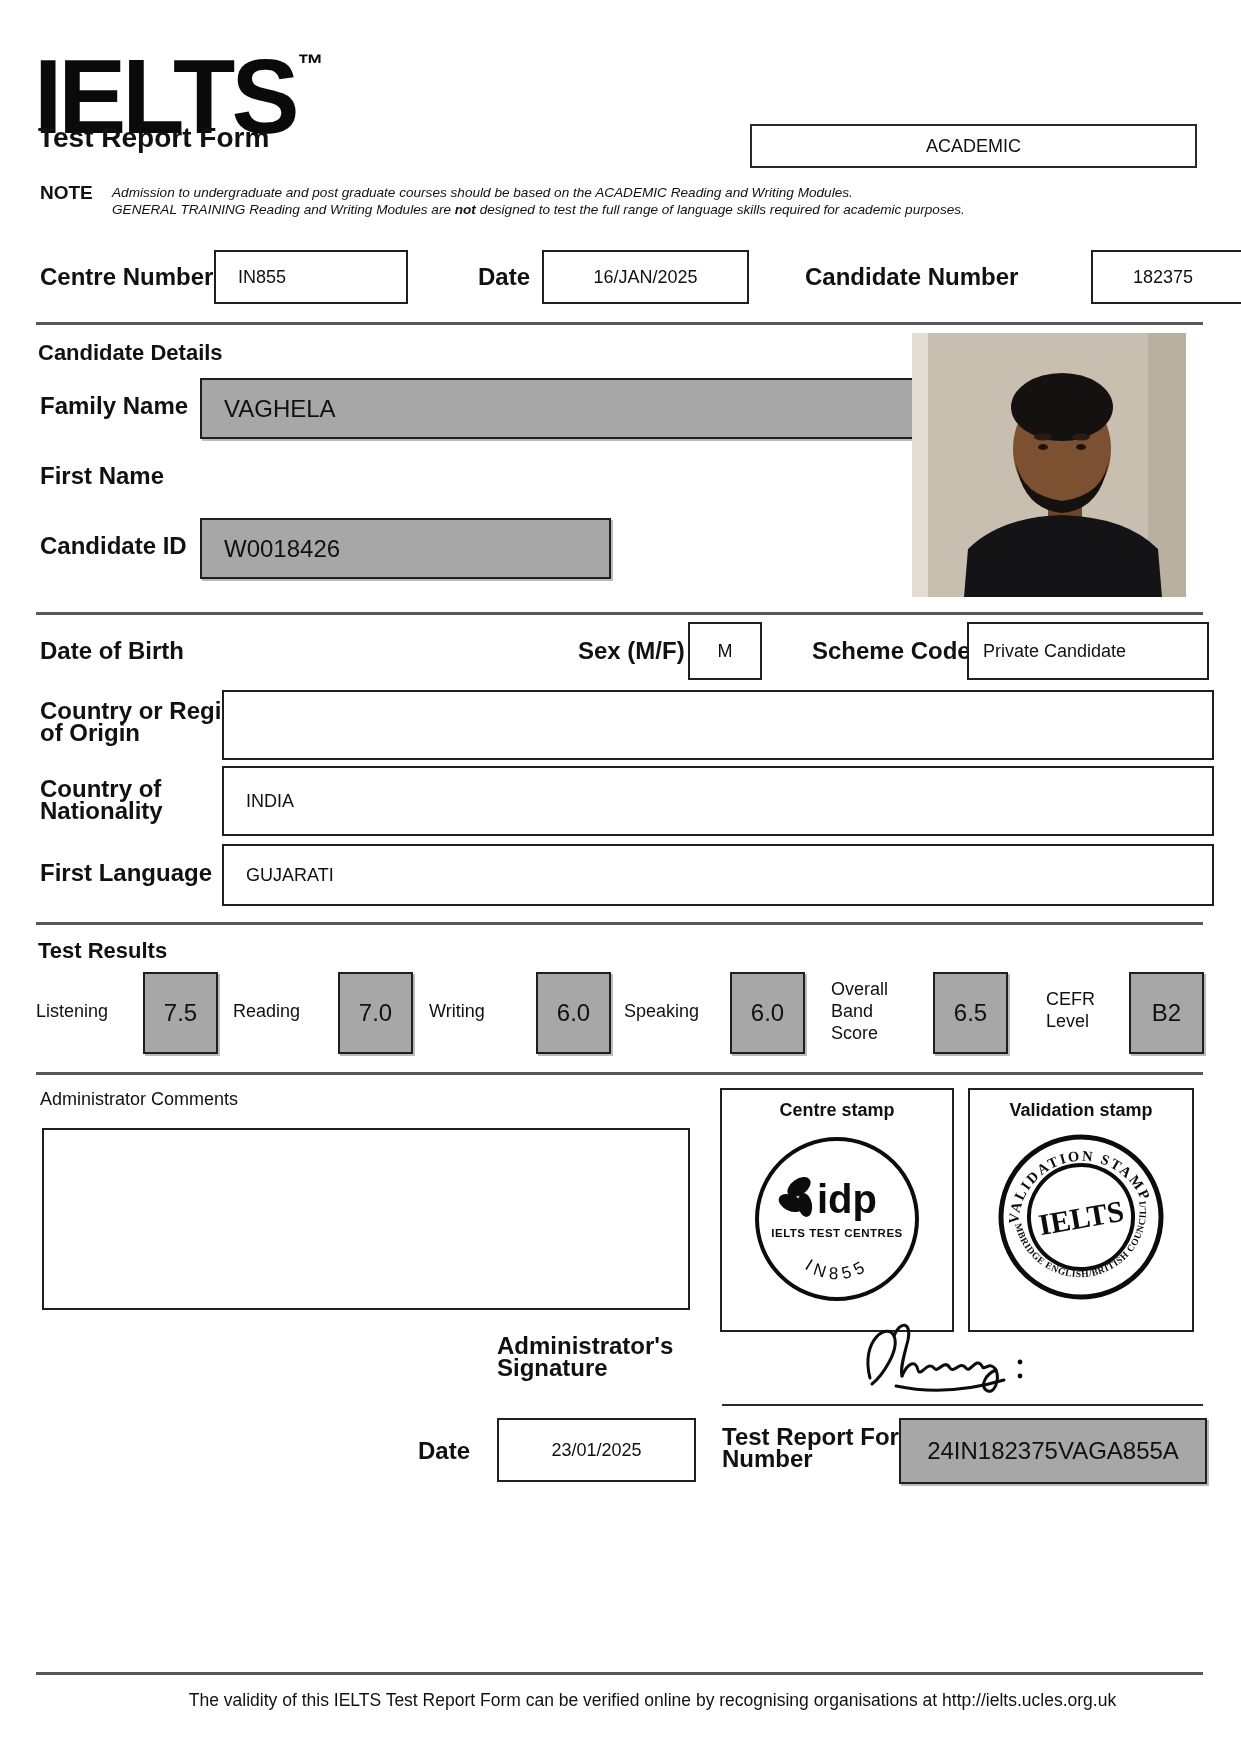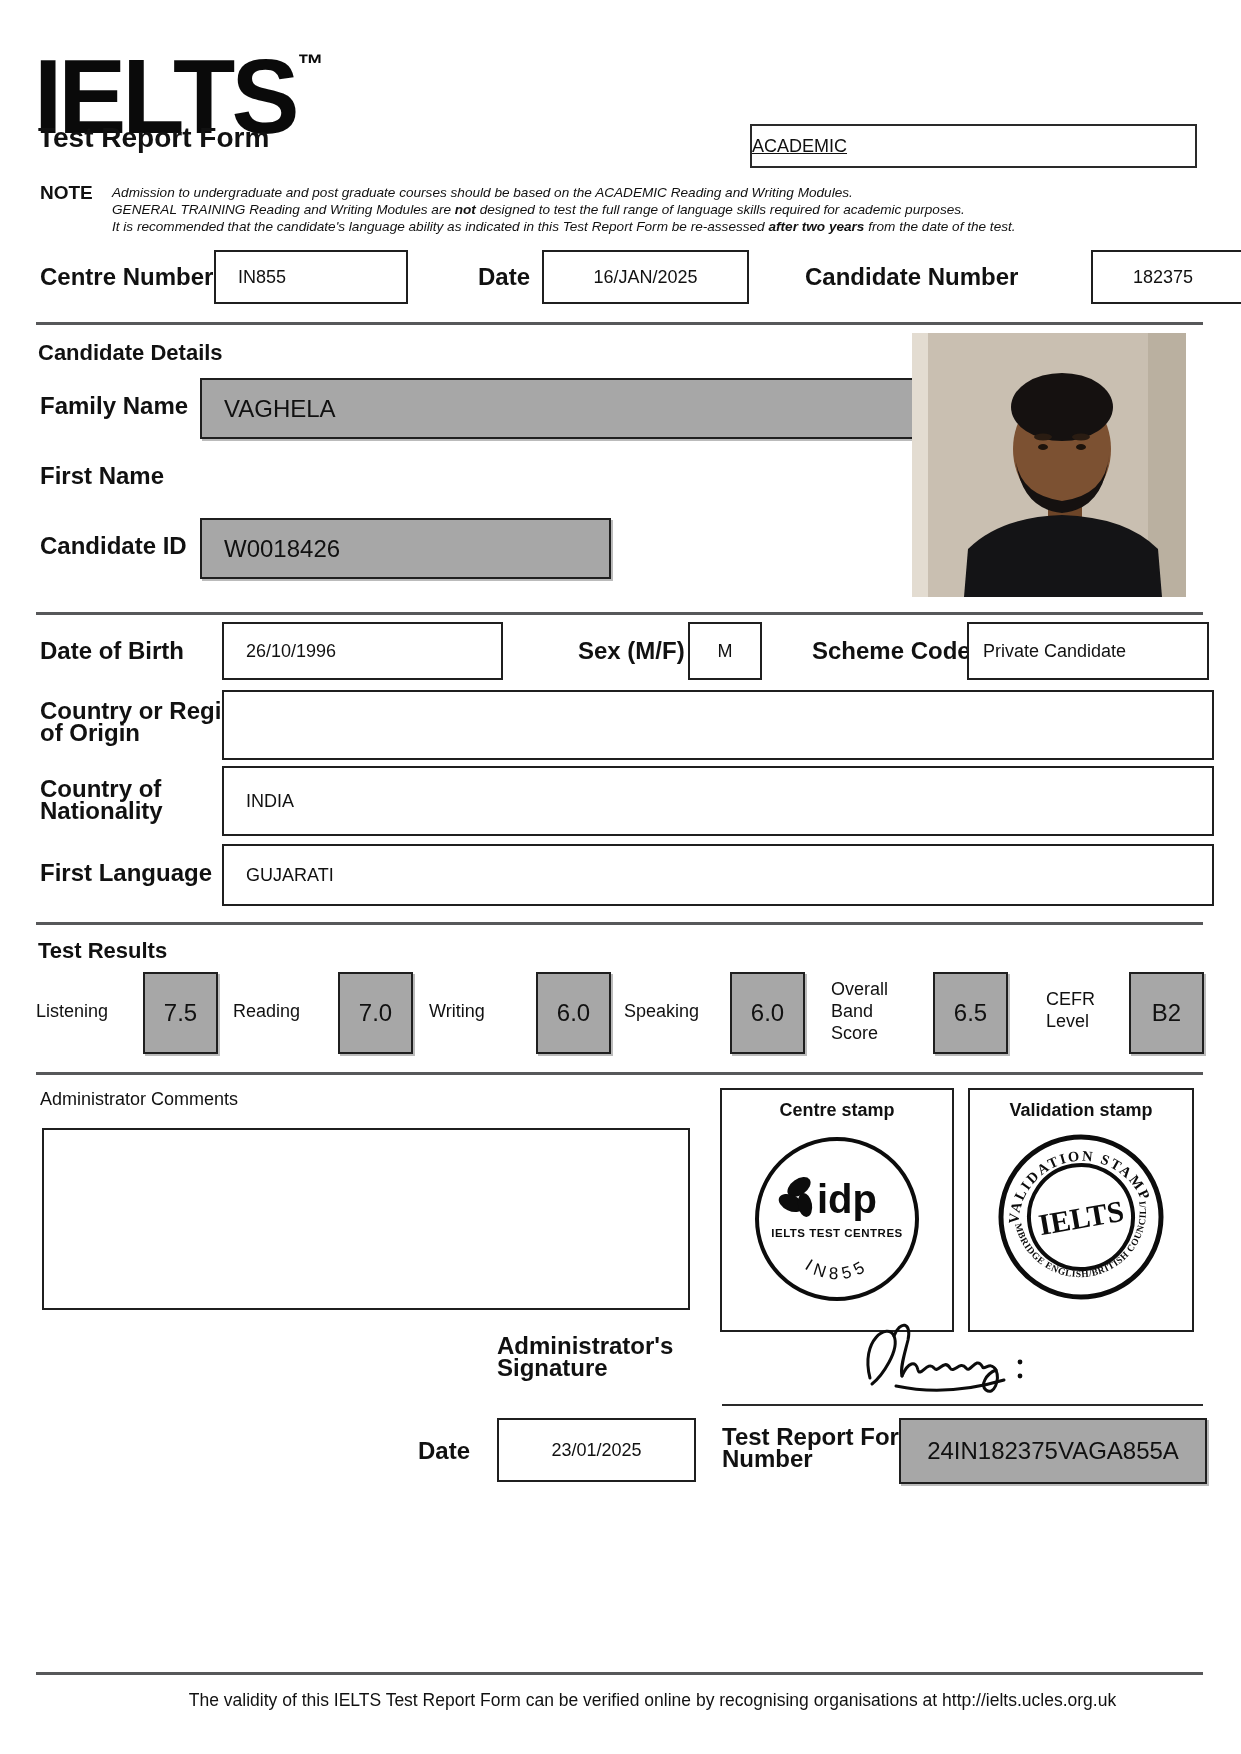--- a/index.html
+++ b/index.html
@@ -6,21 +6,21 @@
   .page{
     position:relative;width:1241px;height:1754px;background:#ffffff;
     font-family:"Liberation Sans",sans-serif;color:#111;overflow:hidden;
     margin:0 auto;
   }
   .abs{position:absolute;}
   
   .logo{left:34px;top:2px;font-size:102px;font-weight:900;letter-spacing:-4px;line-height:118px;color:#0a0a0a;transform:scaleY(1.04);transform-origin:top left;}
   .logo .tm{font-size:26px;font-weight:700;letter-spacing:0;vertical-align:58px;margin-left:2px;}
   .form-title{left:38px;top:122px;font-size:28px;font-weight:700;}
-  .academic-box{left:750px;top:124px;width:443px;height:40px;border:2px solid #2a2a2a;display:flex;align-items:center;justify-content:flex-start;font-size:18px;text-decoration:underline;}
+  .academic-box{left:750px;top:124px;width:443px;height:40px;border:2px solid #2a2a2a;display:flex;align-items:center;justify-content:center;font-size:18px;}
   
   .note-label{left:40px;top:182px;font-size:19px;font-weight:700;}
   .note-text{left:112px;top:184px;width:990px;font-size:13.6px;font-style:italic;line-height:17px;}
   .note-text b{font-weight:700;}
   
   .lbl{font-size:24px;line-height:22px;font-weight:bold;}
   .wbox{border:2px solid #1f1f1f;background:#fff;display:flex;align-items:center;font-size:18px;}
   .gbox{border:2px solid #1f1f1f;background:#a7a7a7;display:flex;align-items:center;font-size:24px;box-shadow:2px 2px 0 rgba(60,60,60,.35);}
   .pad{padding-left:22px;}
   .ctr{justify-content:center;}
@@ -40,21 +40,20 @@
   <div class="abs logo"><span>IELTS</span><span class="tm">™</span></div>
   <div class="abs form-title">Test Report Form</div>
   <div class="abs academic-box">
       <span>ACADEMIC</span>
     </div>
 
   <div class="abs note-label">NOTE</div>
   <div class="abs note-text">
     <div>Admission to undergraduate and post graduate courses should be based on the ACADEMIC Reading and Writing Modules.</div>
     <div><span>GENERAL TRAINING Reading and Writing Modules are </span><b>not</b><span> designed to test the full range of language skills required for academic purposes.</span></div>
-    <div><span>It is recommended that the candidate's language ability as indicated in this Test Report Form be re-assessed </span><b>after two years</b><span> from the date of the test.</span></div>
   </div>
 
   <div class="abs lbl" style="left:40px;top:266px;">Centre Number</div>
   <div class="abs wbox pad" style="left:214px;top:250px;width:168px;height:50px;">
       <span>IN855</span>
     </div>
   <div class="abs lbl" style="left:478px;top:266px;">Date</div>
   <div class="abs wbox ctr" style="left:542px;top:250px;width:203px;height:50px;">
       <span>16/JAN/2025</span>
     </div>
@@ -92,23 +91,20 @@
       <ellipse cx="131" cy="104" rx="9" ry="3.5" fill="#2a1c12"></ellipse>
       <ellipse cx="169" cy="104" rx="9" ry="3.5" fill="#2a1c12"></ellipse>
       <ellipse cx="131" cy="114" rx="5" ry="3" fill="#1d130c"></ellipse>
       <ellipse cx="169" cy="114" rx="5" ry="3" fill="#1d130c"></ellipse>
     </svg>
   </div>
 
   <div class="abs divider" style="top:612px;"></div>
 
   <div class="abs lbl" style="left:40px;top:640px;">Date of Birth</div>
-  <div class="abs wbox pad" style="left:222px;top:622px;width:255px;height:54px;">
-      <span>26/10/1996</span>
-    </div>
   <div class="abs lbl" style="left:578px;top:640px;">Sex (M/F)</div>
   <div class="abs wbox ctr" style="left:688px;top:622px;width:70px;height:54px;">
       <span>M</span>
     </div>
   <div class="abs lbl" style="left:812px;top:640px;">Scheme Code</div>
   <div class="abs wbox" style="left:967px;top:622px;width:224px;height:54px;padding-left:14px;">
       <span>Private Candidate</span>
     </div>
 
   <div class="abs lbl" style="left:40px;top:700px;">

